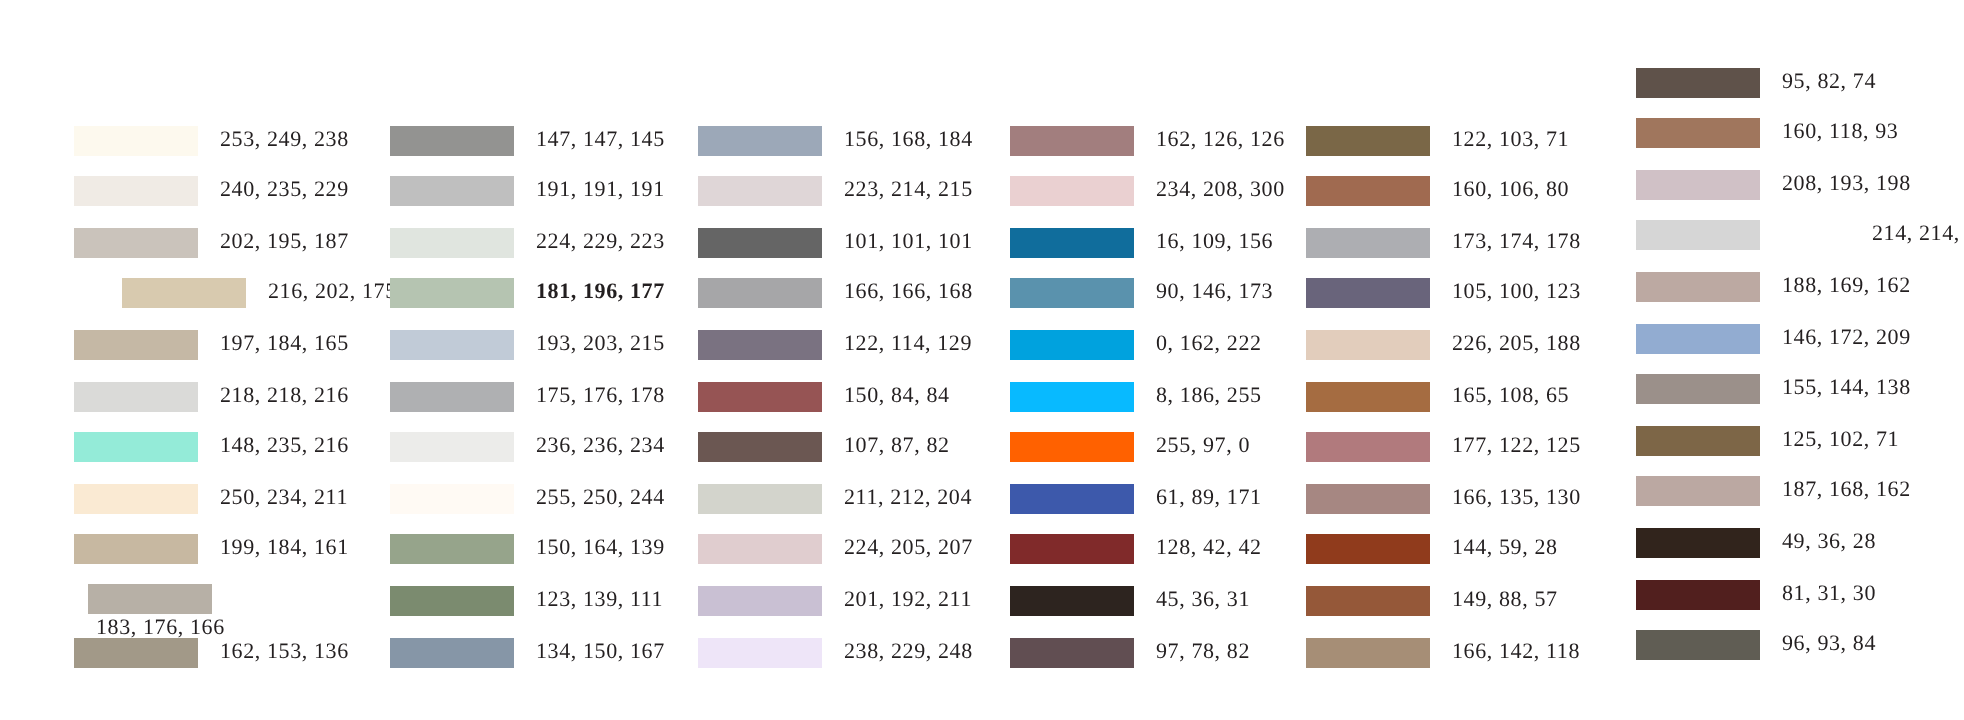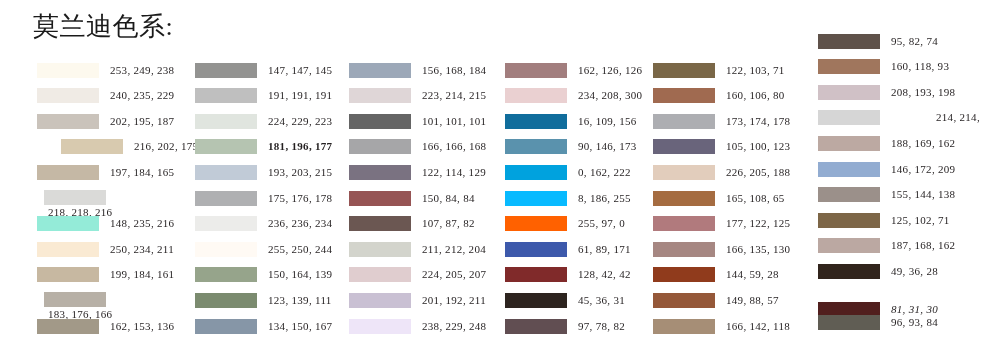--- a/index.html
+++ b/index.html
@@ -70,21 +70,20 @@
     color: #231f20;
     letter-spacing: 0.3px;
     white-space: nowrap;
   }
 </style>
 </head>
 <body>
 
 <div id="palette-page">
 
-  <div id="page-title">莫兰迪色系:</div>
 
   <div id="columns">
       <div class="palette-column" style="left: 37px;">
         <div class="swatch-row" style="top: 62px; left: 0px;">
           <span class="swatch-chip" style="width: 62px; height: 15px; background: rgb(253, 249, 238);"></span>
           <span class="swatch-label">253, 249, 238</span>
         </div>
         <div class="swatch-row" style="top: 87.6px; left: 0px;">
           <span class="swatch-chip" style="width: 62px; height: 15px; background: rgb(240, 235, 229);"></span>
           <span class="swatch-label">240, 235, 229</span>
@@ -94,21 +93,21 @@
           <span class="swatch-label">202, 195, 187</span>
         </div>
         <div class="swatch-row" style="top: 138.8px; left: 0px; padding-left: 24px;">
           <span class="swatch-chip" style="width: 62px; height: 15px; background: rgb(216, 202, 175);"></span>
           <span class="swatch-label">216, 202, 175</span>
         </div>
         <div class="swatch-row" style="top: 164.4px; left: 0px;">
           <span class="swatch-chip" style="width: 62px; height: 15px; background: rgb(197, 184, 165);"></span>
           <span class="swatch-label">197, 184, 165</span>
         </div>
-        <div class="swatch-row" style="top: 190px; left: 0px; flex-direction: column;">
+        <div class="swatch-row" style="top: 190px; left: 0px;">
           <span class="swatch-chip" style="width: 62px; height: 15px; background: rgb(218, 218, 216);"></span>
           <span class="swatch-label">218, 218, 216</span>
         </div>
         <div class="swatch-row" style="top: 215.6px; left: 0px;">
           <span class="swatch-chip" style="width: 62px; height: 15px; background: rgb(148, 235, 216);"></span>
           <span class="swatch-label">148, 235, 216</span>
         </div>
         <div class="swatch-row" style="top: 241.2px; left: 0px;">
           <span class="swatch-chip" style="width: 62px; height: 15px; background: rgb(250, 234, 211);"></span>
           <span class="swatch-label">250, 234, 211</span>
@@ -344,21 +343,21 @@
           <span class="swatch-label">125, 102, 71</span>
         </div>
         <div class="swatch-row" style="top: 237.8px; left: 0px;">
           <span class="swatch-chip" style="width: 62px; height: 15px; background: rgb(187, 168, 162);"></span>
           <span class="swatch-label">187, 168, 162</span>
         </div>
         <div class="swatch-row" style="top: 263.4px; left: 0px;">
           <span class="swatch-chip" style="width: 62px; height: 15px; background: rgb(49, 36, 28);"></span>
           <span class="swatch-label">49, 36, 28</span>
         </div>
-        <div class="swatch-row" style="top: 301px; left: 0px; font-style: italic;">
+        <div class="swatch-row" style="top: 289px; left: 0px;">
           <span class="swatch-chip" style="width: 62px; height: 15px; background: rgb(81, 31, 30);"></span>
           <span class="swatch-label">81, 31, 30</span>
         </div>
         <div class="swatch-row" style="top: 314.6px; left: 0px;">
           <span class="swatch-chip" style="width: 62px; height: 15px; background: rgb(96, 93, 84);"></span>
           <span class="swatch-label">96, 93, 84</span>
         </div>
       </div>
     </div>
 

